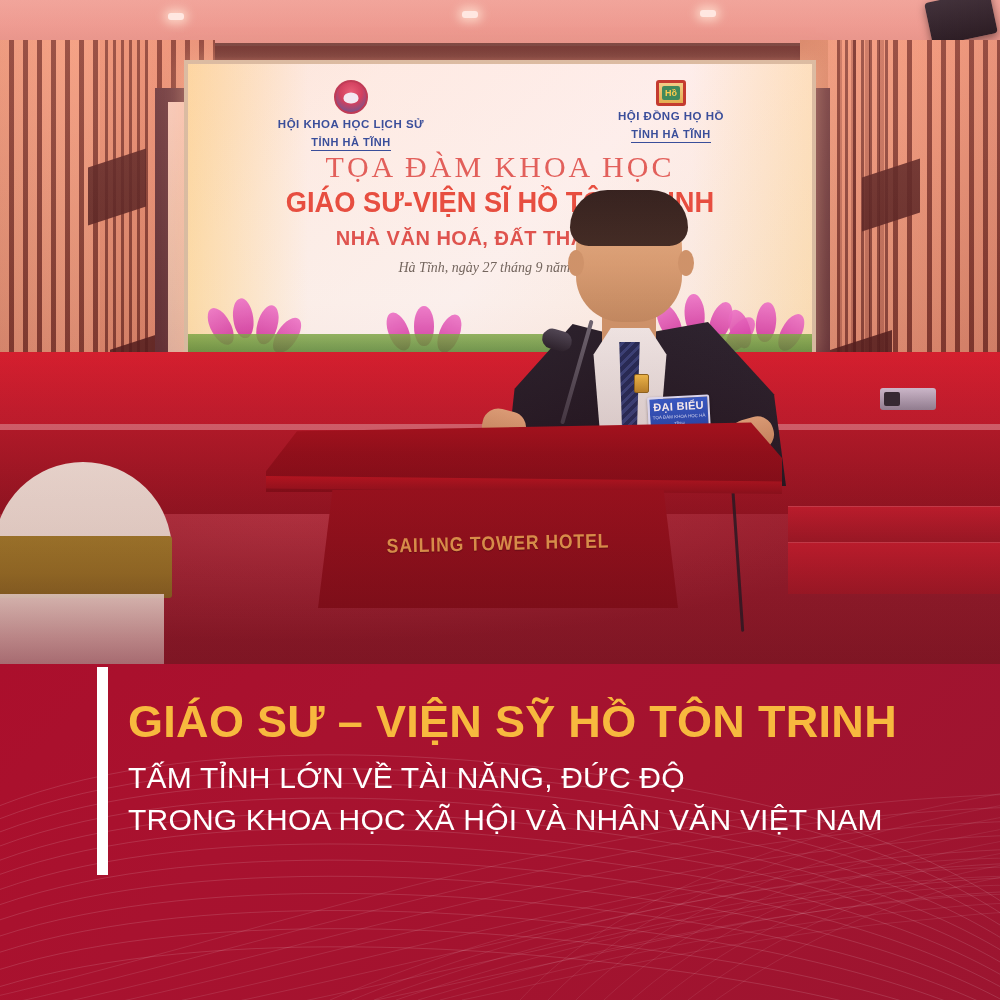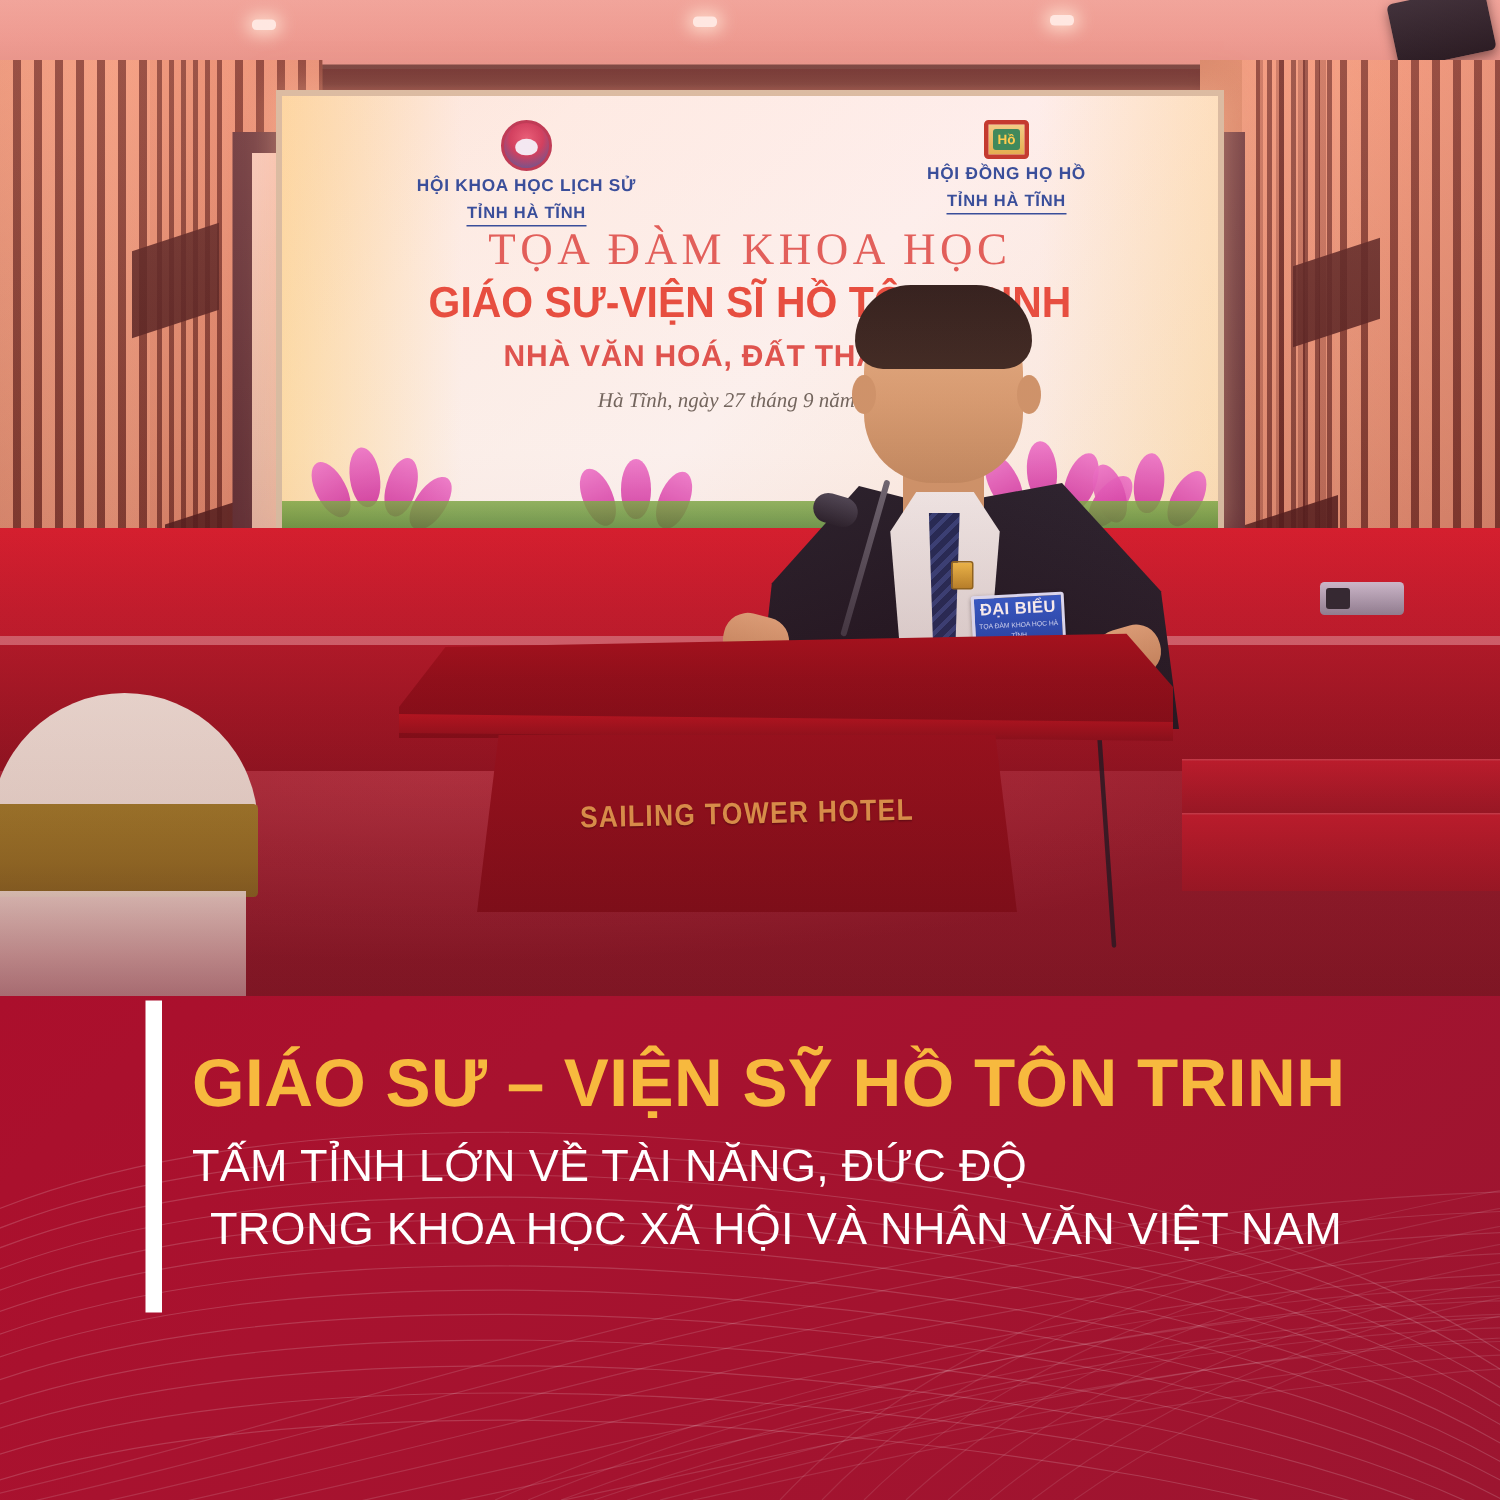--- a/index.html
+++ b/index.html
@@ -195,21 +195,21 @@
     overflow:hidden;padding-left:28px;}
   .band svg{position:absolute;left:0;top:0;width:1000px;height:336px;}
   .accent-bar{position:absolute;left:97px;top:3px;width:11px;height:208px;background:#ffffff;}
   .band-text{position:absolute;left:128px;top:0;width:860px;}
   .title-main{margin:0;padding-top:34px;color:#f7b93e;font-size:45px;font-weight:bold;
     letter-spacing:.3px;line-height:1.05;white-space:nowrap;
     font-family:"Liberation Sans","DejaVu Sans",sans-serif;}
   .sub-line{color:#ffffff;font-size:30px;font-weight:400;line-height:1.38;
     letter-spacing:.2px;white-space:nowrap;font-family:"Liberation Sans","DejaVu Sans",sans-serif;}
   .sub-1{margin-top:12px;}
-  .sub-2{margin-left:12px;}
+  .sub-2{margin-left:0;}
 </style>
 </head>
 <body>
 
 <div id="stage">
 
   <div class="photo">
 
     <div class="ceiling"></div>
     <div class="ceil-light" style="left:462px;top:11px;"></div>

